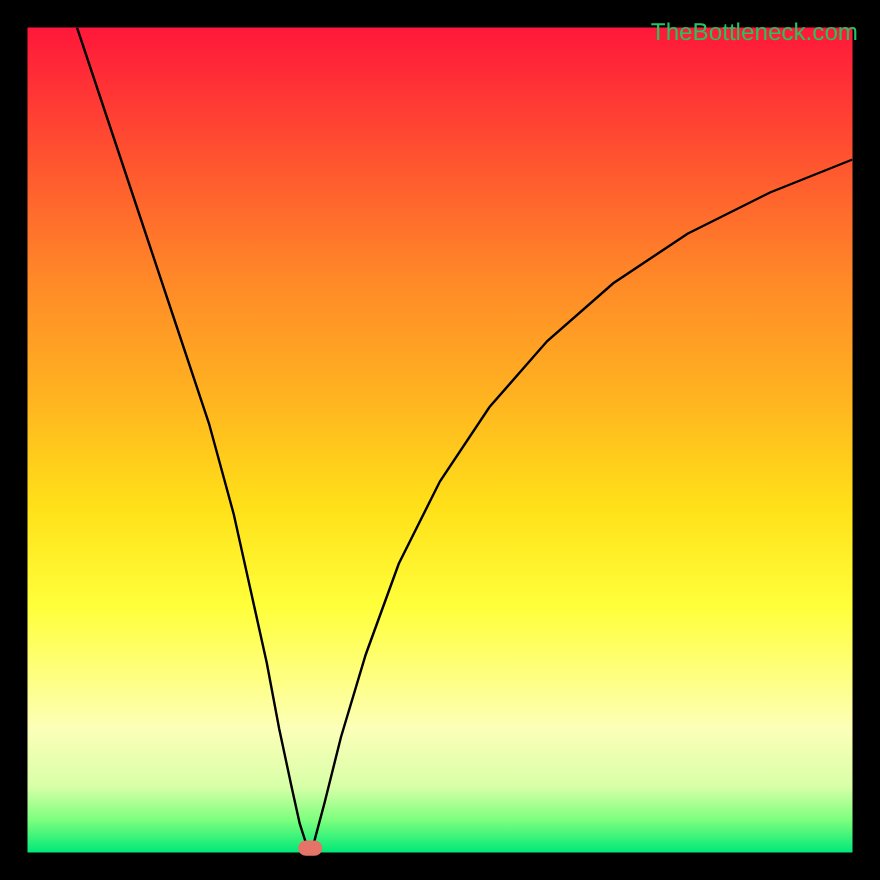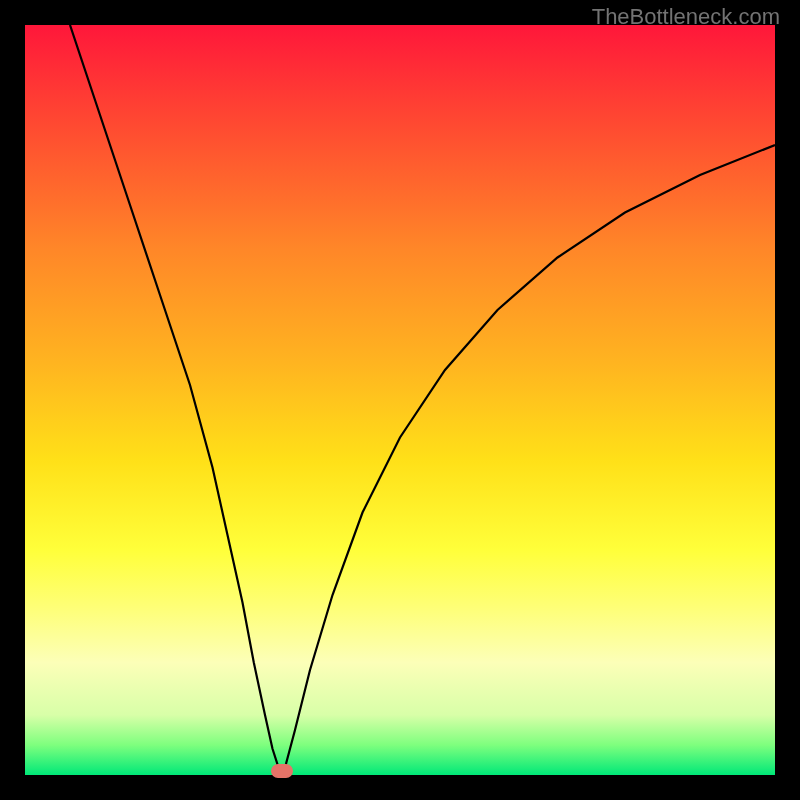--- a/index.html
+++ b/index.html
@@ -6,23 +6,23 @@
     margin: 0;
     padding: 0;
     width: 800px;
     height: 800px;
     background: #000;
     position: relative;
     font-family: Arial, sans-serif;
   }
   .watermark {
     position: absolute;
-    top: 4px;
+    top: 16px;
     right: 20px;
-    color: #737373;
+    color: #22c55e;
     font-size: 22px;
     z-index: 10;
   }
   .plot-area {
     position: absolute;
     left: 25px;
     top: 25px;
     width: 750px;
     height: 750px;
     background: linear-gradient(to bottom,

